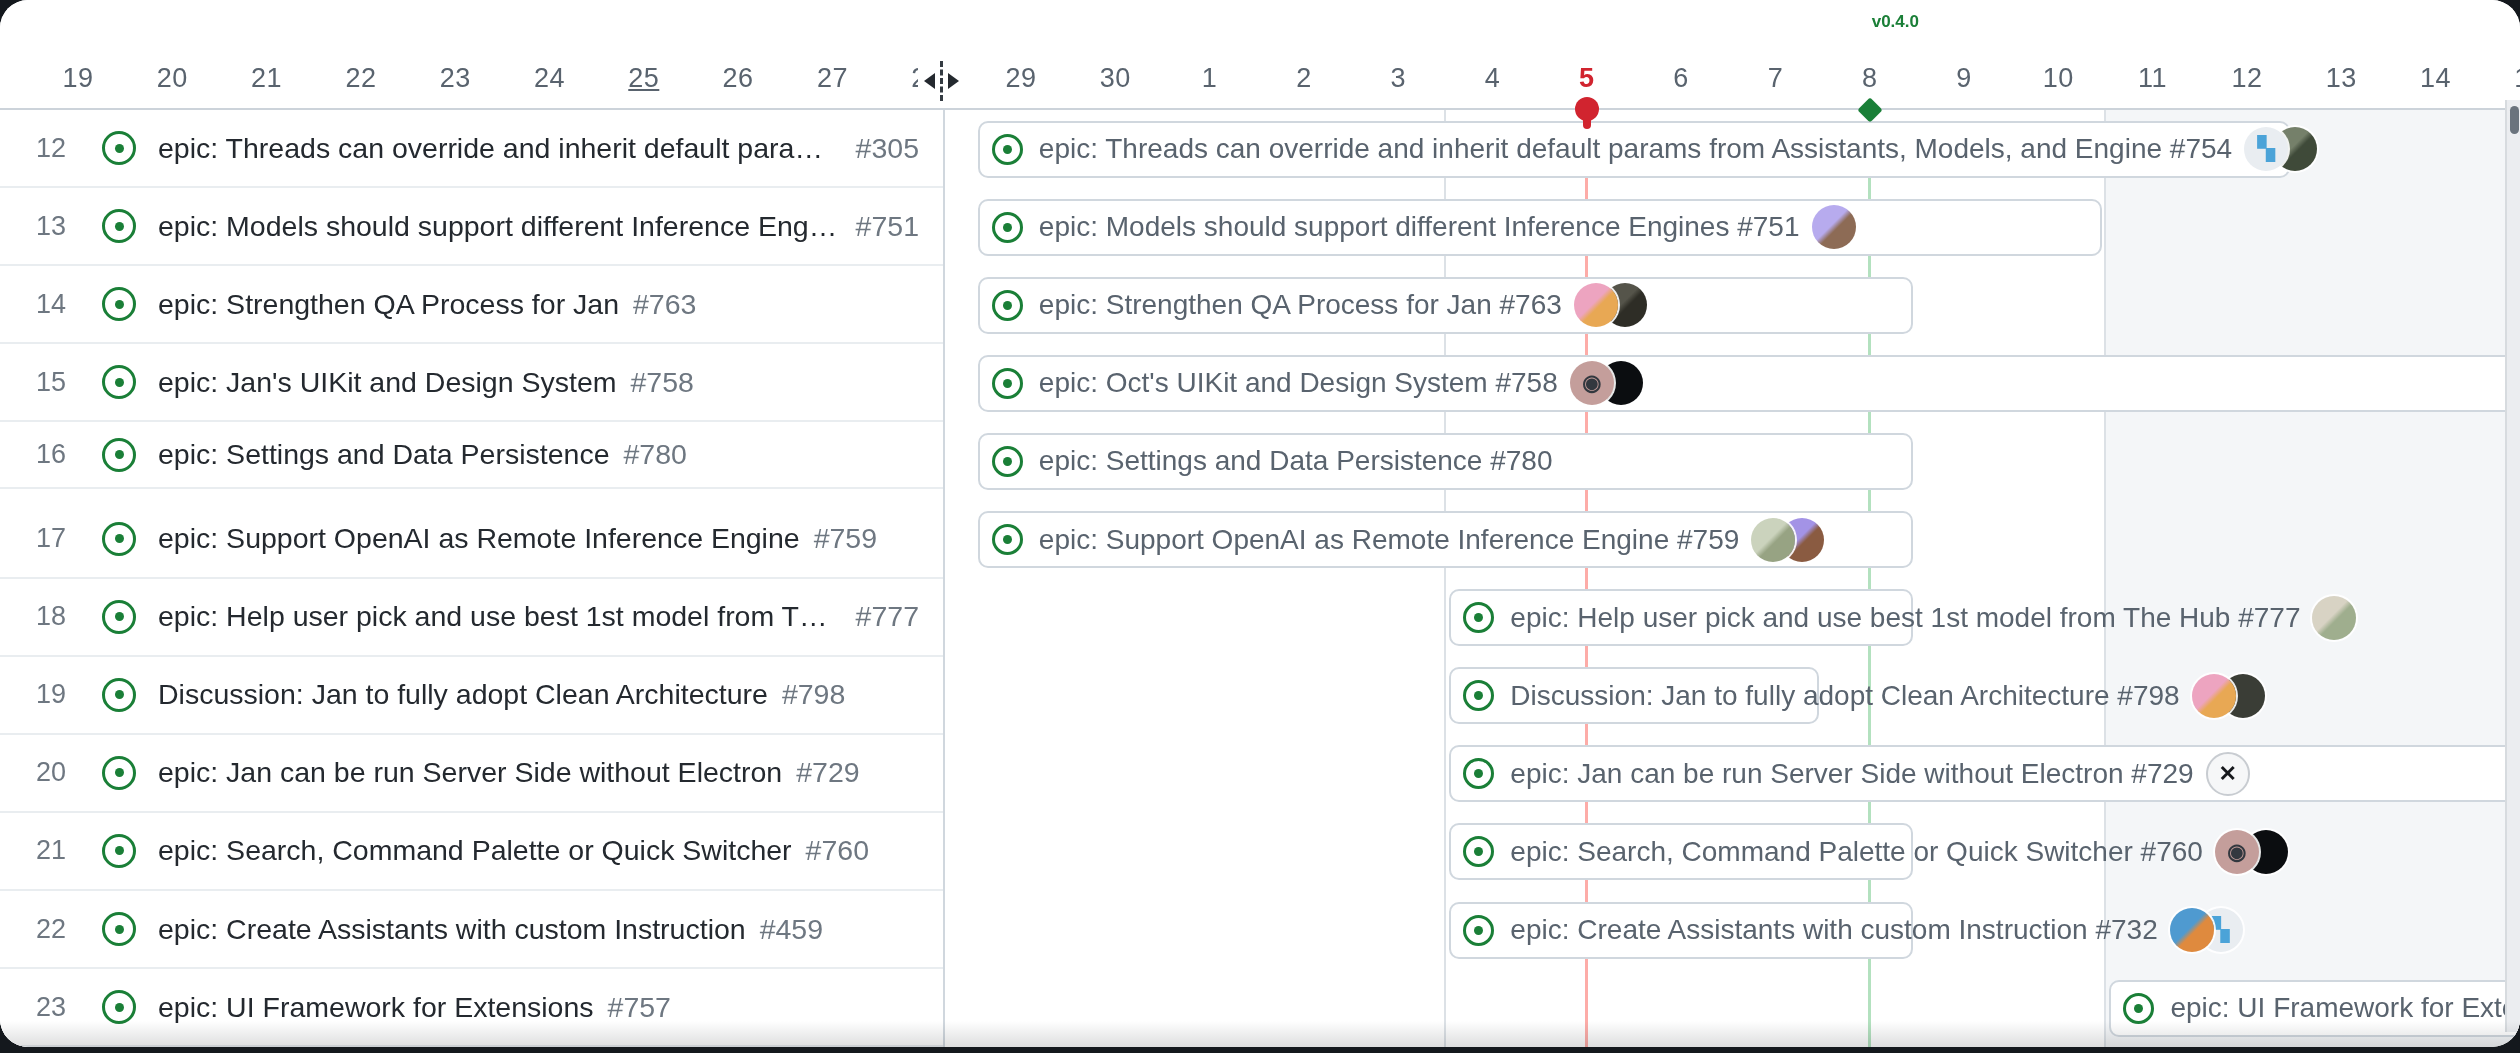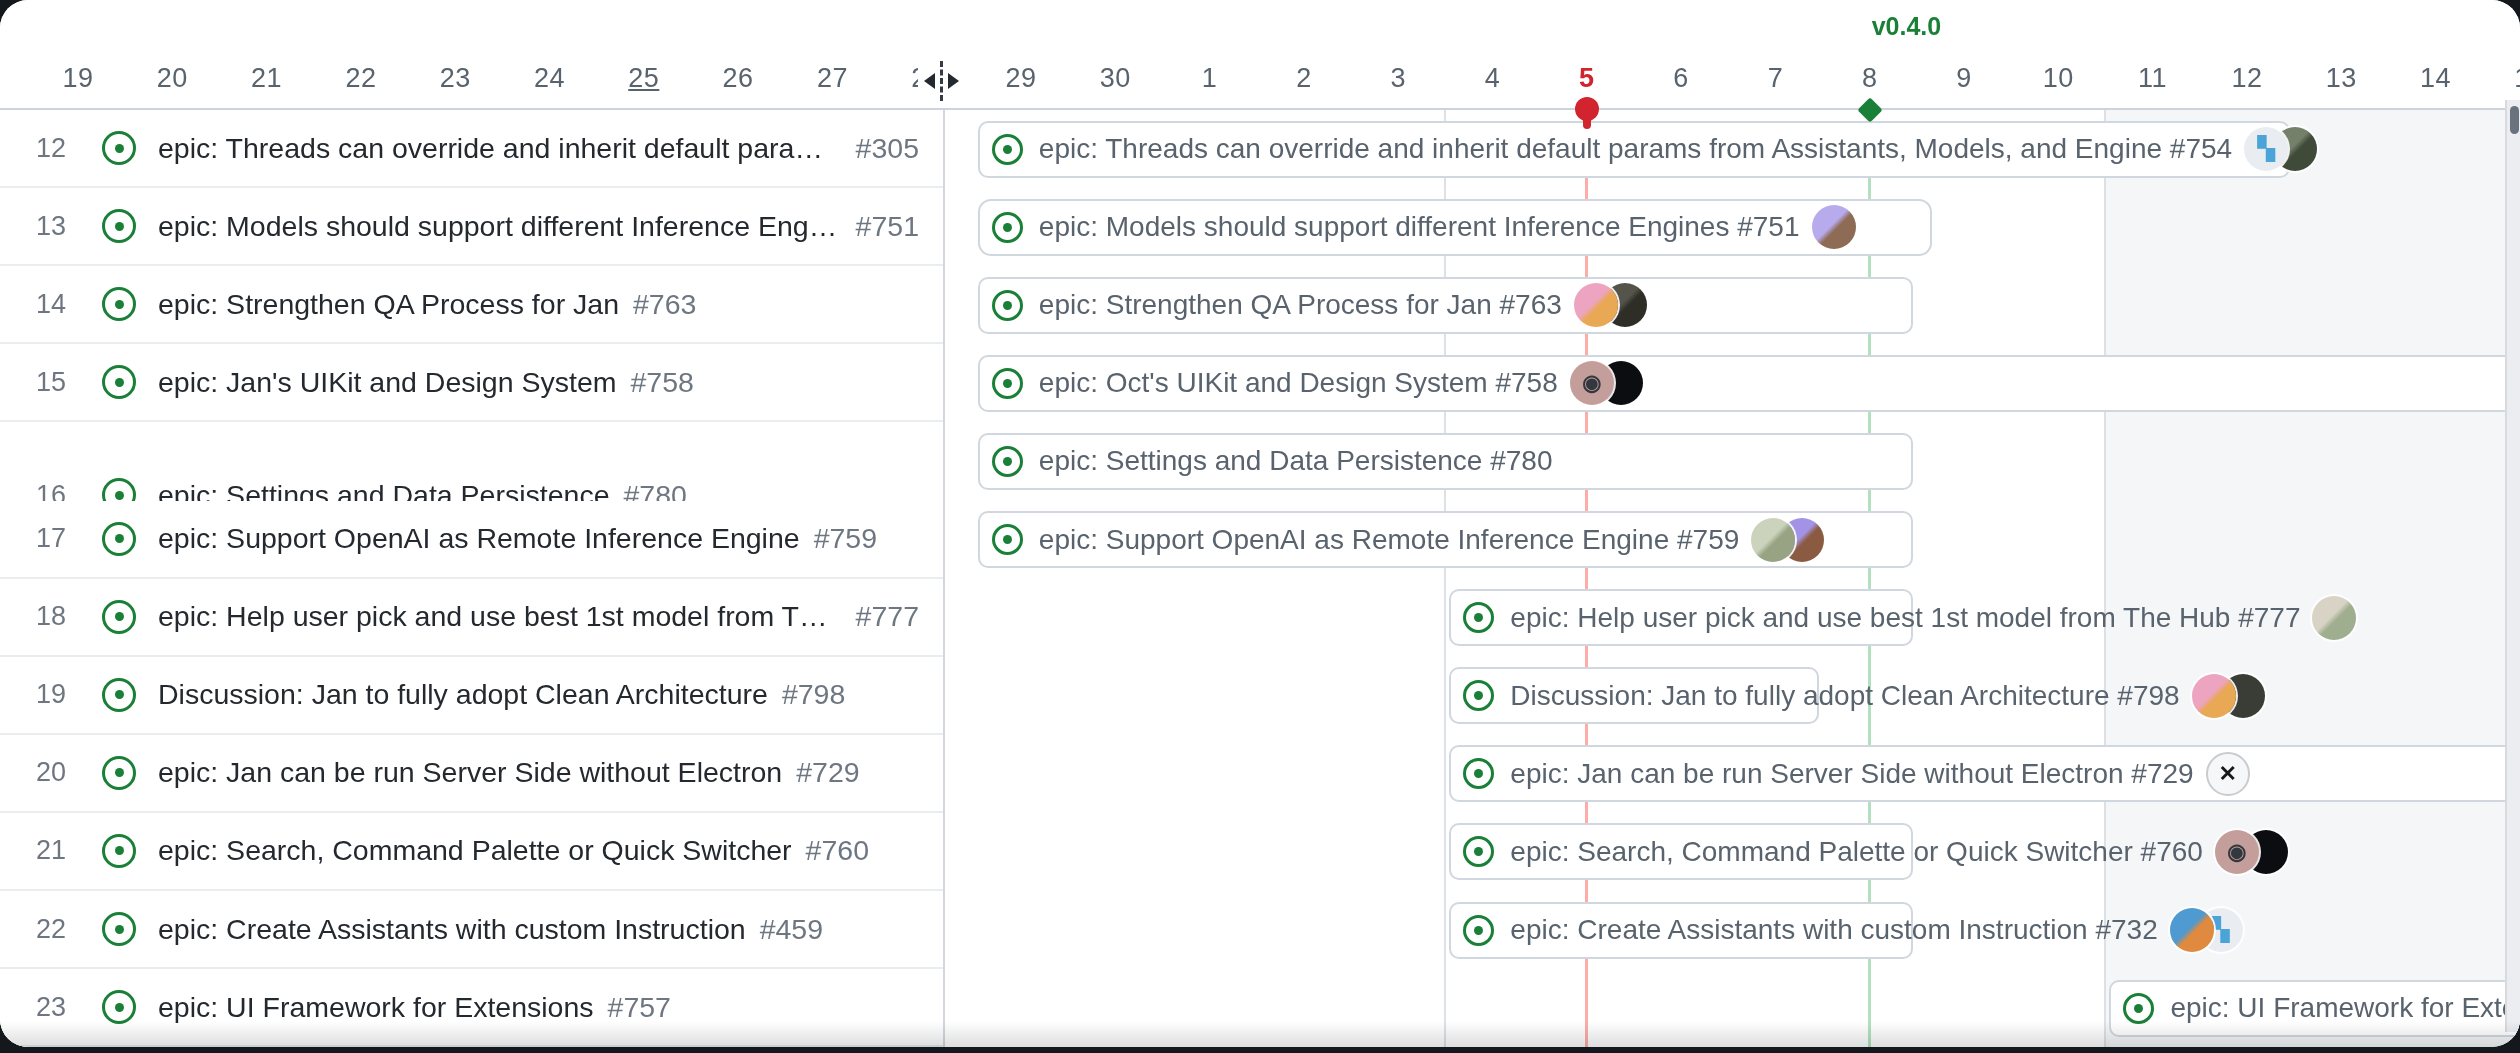--- a/index.html
+++ b/index.html
@@ -5,21 +5,21 @@
   html,body{margin:0;padding:0;width:2520px;height:1053px;background:#14181d;overflow:hidden;}
   *{box-sizing:border-box;font-family:"Liberation Sans", sans-serif;}
   #app{position:absolute;top:0;left:0;width:2520px;height:1047px;background:#ffffff;border-radius:28px;overflow:hidden;}
 
   
   #header{position:absolute;top:0;left:0;width:100%;height:110px;background:#fff;z-index:30;}
   #hdr-border{position:absolute;top:108px;left:0;width:100%;height:2px;background:#ccd3da;}
   .day-label{position:absolute;top:58px;height:40px;display:flex;align-items:center;justify-content:center;
              font-size:27px;color:#59636e;letter-spacing:.5px;}
   .day-label.today{color:#d1242f;font-weight:bold;}
-  #milestone-label{position:absolute;top:12px;font-size:25px;font-weight:bold;color:#1a7f37;}
+  #milestone-label{position:absolute;top:12px;font-size:17px;font-weight:bold;color:#1a7f37;}
   #today-marker{position:absolute;top:97px;width:24px;height:24px;border-radius:50%;background:#d1242f;z-index:31;}
   #today-marker:after{content:"";position:absolute;left:8px;top:20px;width:8px;height:12px;background:#d1242f;border-radius:0 0 4px 4px;}
   #milestone-marker{position:absolute;top:101px;width:18px;height:18px;background:#1a7f37;transform:rotate(45deg);border-radius:3px;z-index:31;}
   
   #resize-handle{position:absolute;top:56px;left:918px;width:46px;height:50px;background:#fff;z-index:32;
                  display:flex;align-items:center;justify-content:center;}
   #resize-handle .dash{width:0;height:40px;border-left:3px dashed #343b42;margin:0 5px;}
   #resize-handle .arr{width:0;height:0;border-top:8px solid transparent;border-bottom:8px solid transparent;}
   #resize-handle .arr.l{border-right:11px solid #24292f;}
   #resize-handle .arr.r{border-left:11px solid #24292f;}
@@ -78,21 +78,21 @@
 
   <div id="bars">
       <div class="bar" style="left: 977.85px; width: 1312.2px; top: 120.55px;">
         <div class="issue-icon"></div>
         <div class="b-label">epic: Threads can override and inherit default params from Assistants, Models, and Engine #754</div>
         <div class="avatars">
           <div class="avatar" style="z-index: 10; background: rgb(233, 237, 241); color: rgb(75, 163, 216);">▚</div>
           <div class="avatar" style="z-index: 9; background: linear-gradient(135deg, rgb(117, 128, 106) 45%, rgb(63, 74, 57) 55%);"></div>
         </div>
       </div>
-      <div class="bar" style="left: 977.85px; width: 954px; top: 198.65px; border-radius: 13px;">
+      <div class="bar" style="left: 977.85px; width: 1124px; top: 198.65px;">
         <div class="issue-icon"></div>
         <div class="b-label">epic: Models should support different Inference Engines #751</div>
         <div class="avatars">
           <div class="avatar" style="z-index: 10; background: linear-gradient(135deg, rgb(183, 171, 238) 45%, rgb(141, 107, 85) 55%);"></div>
         </div>
       </div>
       <div class="bar" style="left: 977.85px; width: 935px; top: 276.75px;">
         <div class="issue-icon"></div>
         <div class="b-label">epic: Strengthen QA Process for Jan #763</div>
         <div class="avatars">
@@ -182,21 +182,21 @@
         <div class="issue-icon"></div>
         <div class="t-title">epic: Strengthen QA Process for Jan</div>
         <div class="t-issue">#763</div>
       </div>
       <div class="trow" style="top: 234.3px; height: 78.1px;">
         <div class="rnum">15</div>
         <div class="issue-icon"></div>
         <div class="t-title">epic: Jan's UIKit and Design System</div>
         <div class="t-issue">#758</div>
       </div>
-      <div class="trow" style="top: 312.4px; height: 76px; margin-top: 36px;">
+      <div class="trow" style="top: 312.4px; height: 67px;">
         <div class="rnum">16</div>
         <div class="issue-icon"></div>
         <div class="t-title">epic: Settings and Data Persistence</div>
         <div class="t-issue">#780</div>
       </div>
       <div class="trow" style="top: 390.5px; height: 78.1px;">
         <div class="rnum">17</div>
         <div class="issue-icon"></div>
         <div class="t-title">epic: Support OpenAI as Remote Inference Engine</div>
         <div class="t-issue">#759</div>

